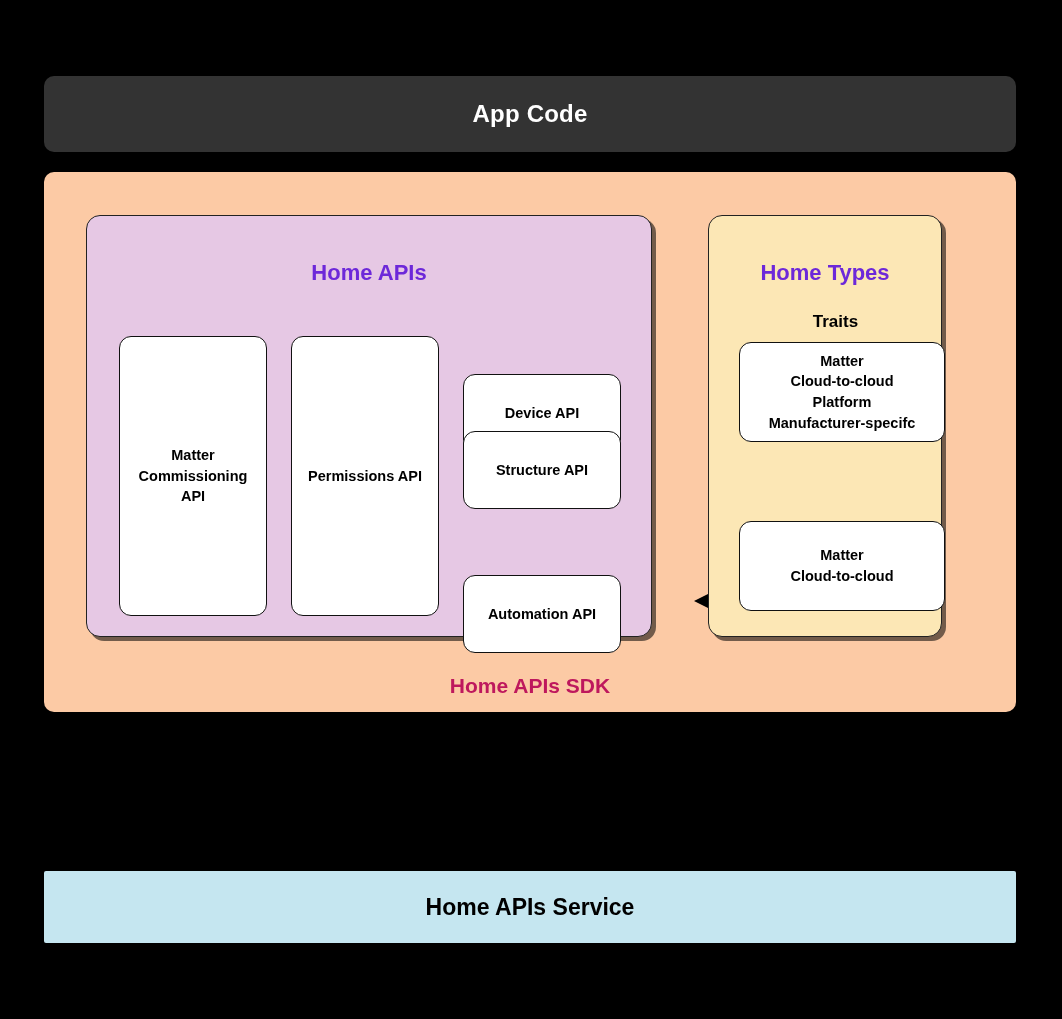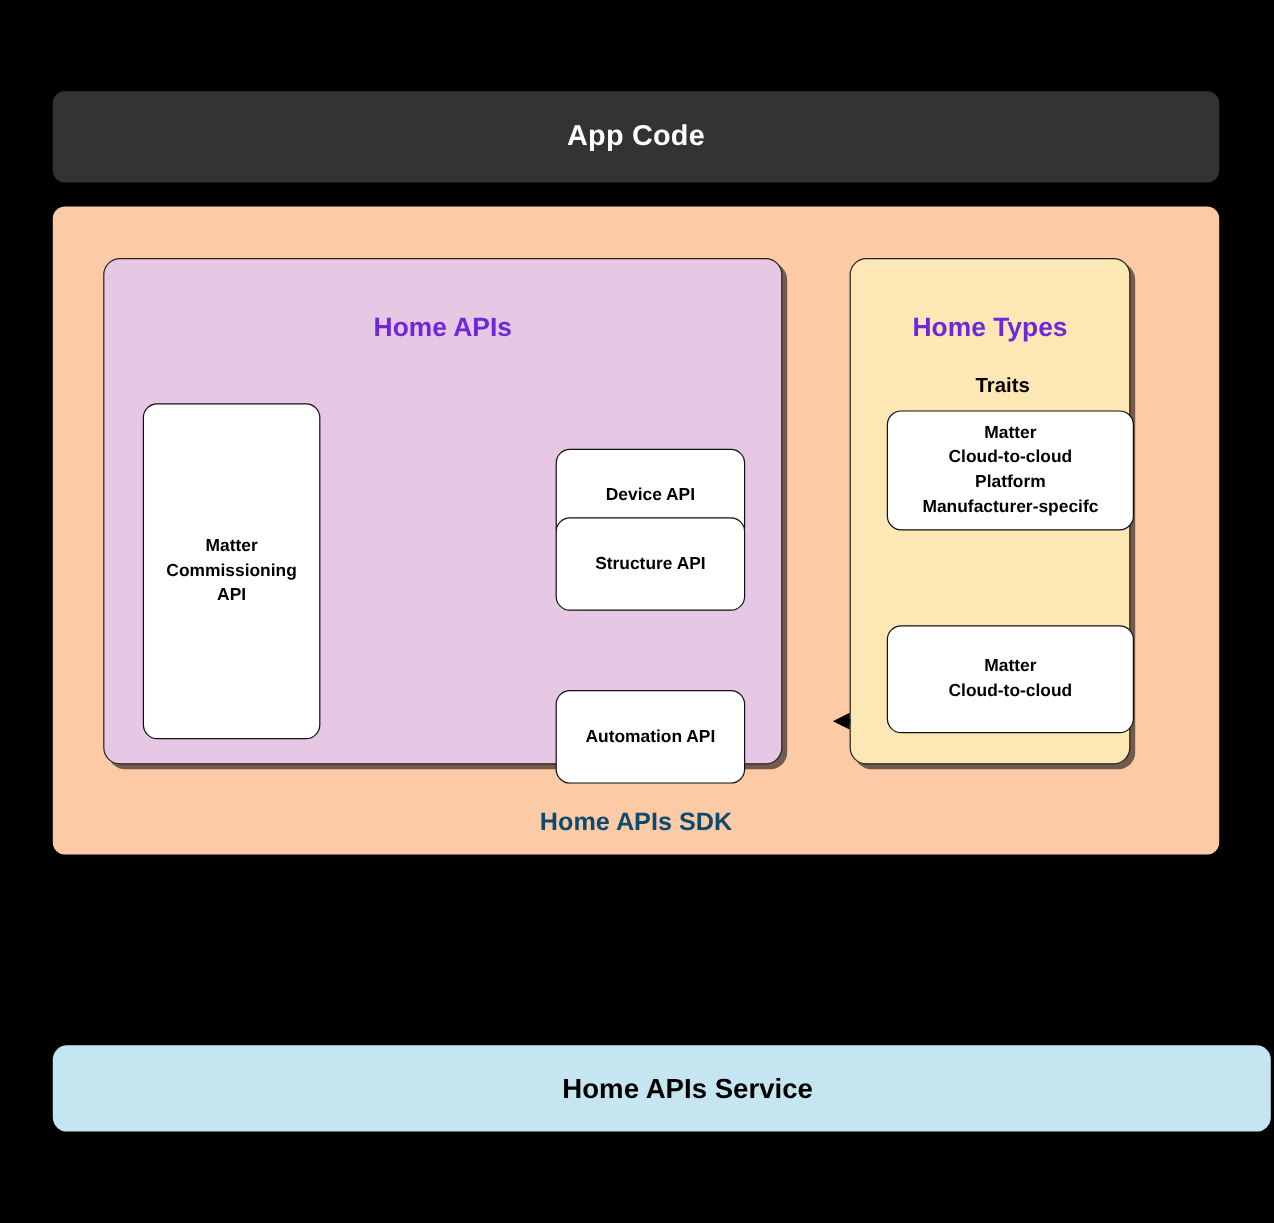--- a/index.html
+++ b/index.html
@@ -53,21 +53,21 @@
     border-radius: 10px;
   }
   .sdk-label {
     position: absolute;
     left: 0;
     right: 0;
     bottom: 14px;
     text-align: center;
     font-size: 21px;
     font-weight: bold;
-    color: #0c4a6e;
+    color: #be185d;
   }
 
   
   .home-apis-panel {
     position: absolute;
     left: 42px;
     top: 43px;
     width: 566px;
     height: 422px;
     background: #E6C8E4;
@@ -166,25 +166,24 @@
   }
 
   
   .service-bar {
     position: absolute;
     left: 44px;
     top: 871px;
     width: 972px;
     height: 72px;
     background: #C5E6F0;
-    border-radius: 12px;
-    display: flex;
-    align-items: center;
-    justify-content: center;
-    padding-left: 43px;
+    border-radius: 2px;
+    display: flex;
+    align-items: center;
+    justify-content: center;
   }
   .service-label {
     color: #000000;
     font-size: 23px;
     font-weight: bold;
   }
 </style>
 </head>
 <body>
 
@@ -196,20 +195,23 @@
 
   <div class="sdk-container">
 
     <div class="home-apis-panel">
       <div class="panel-title">Home APIs</div>
 
       <div class="api-box api-matter-commissioning">
         <span>Matter<br>Commissioning<br>API</span>
       </div>
 
+      <div class="api-box api-permissions">
+        <span>Permissions API</span>
+      </div>
 
       <div class="api-box api-device">
         <span>Device API</span>
       </div>
 
       <div class="api-box api-structure">
         <span>Structure API</span>
       </div>
 
       <div class="api-box api-automation">

